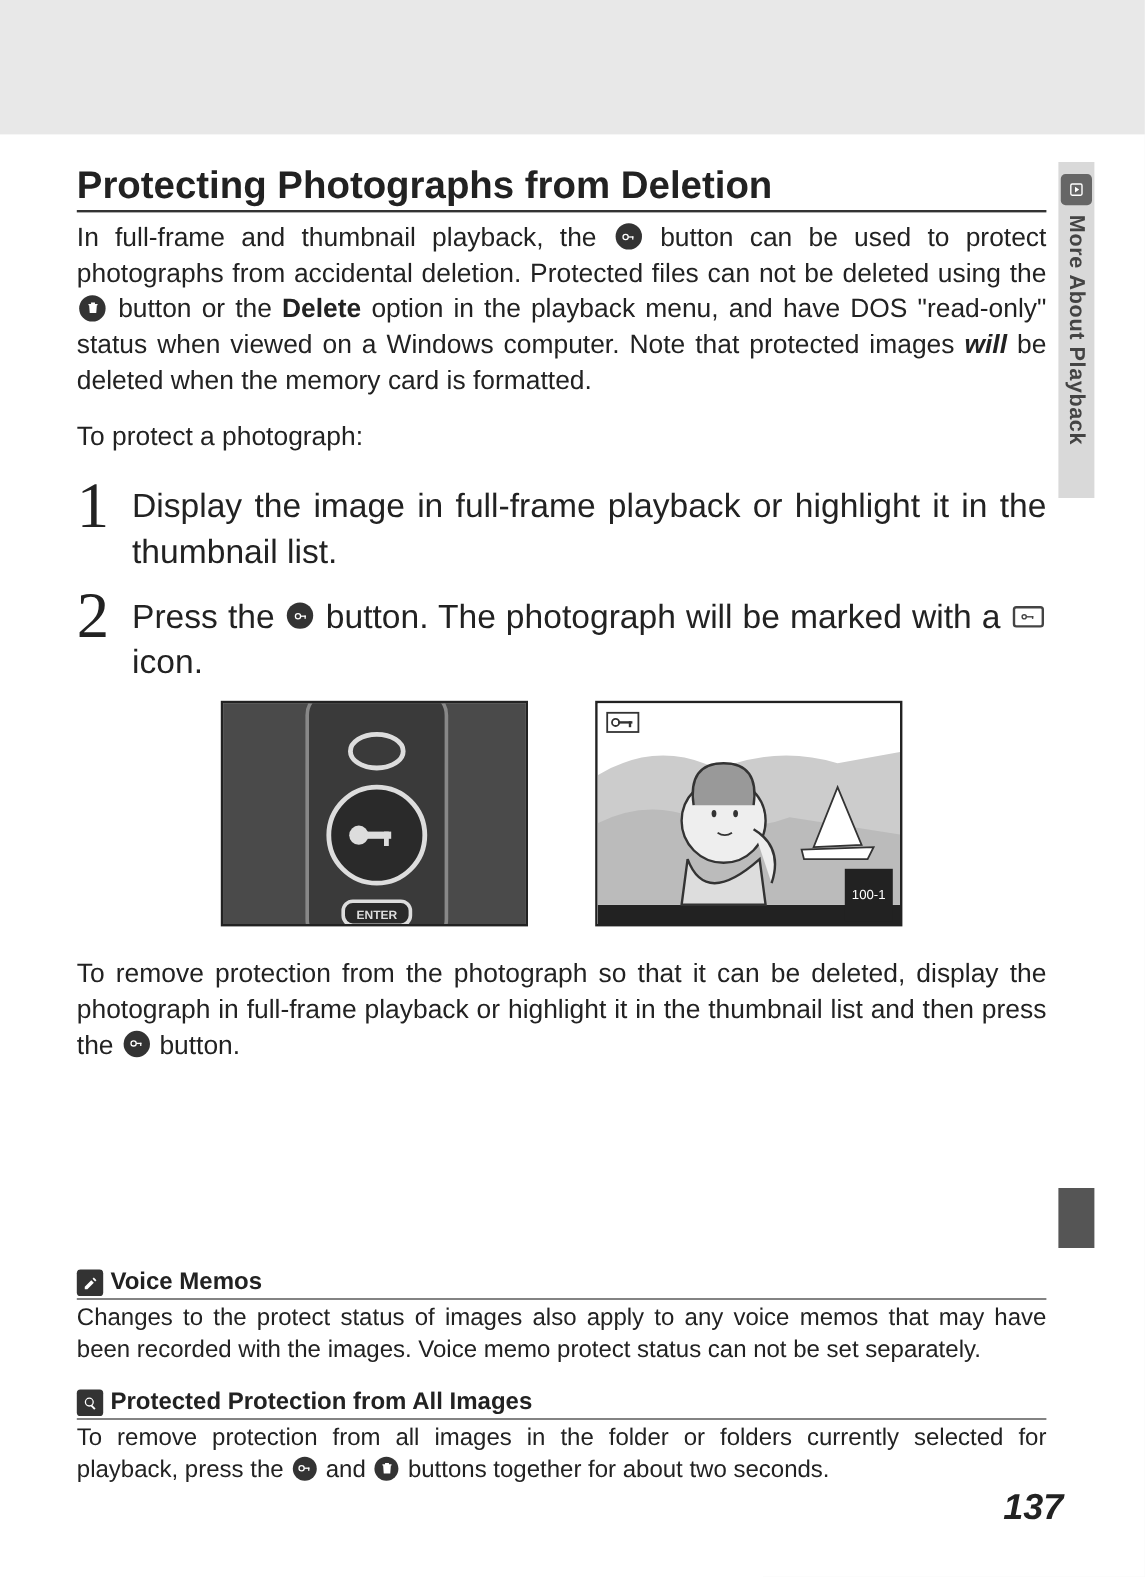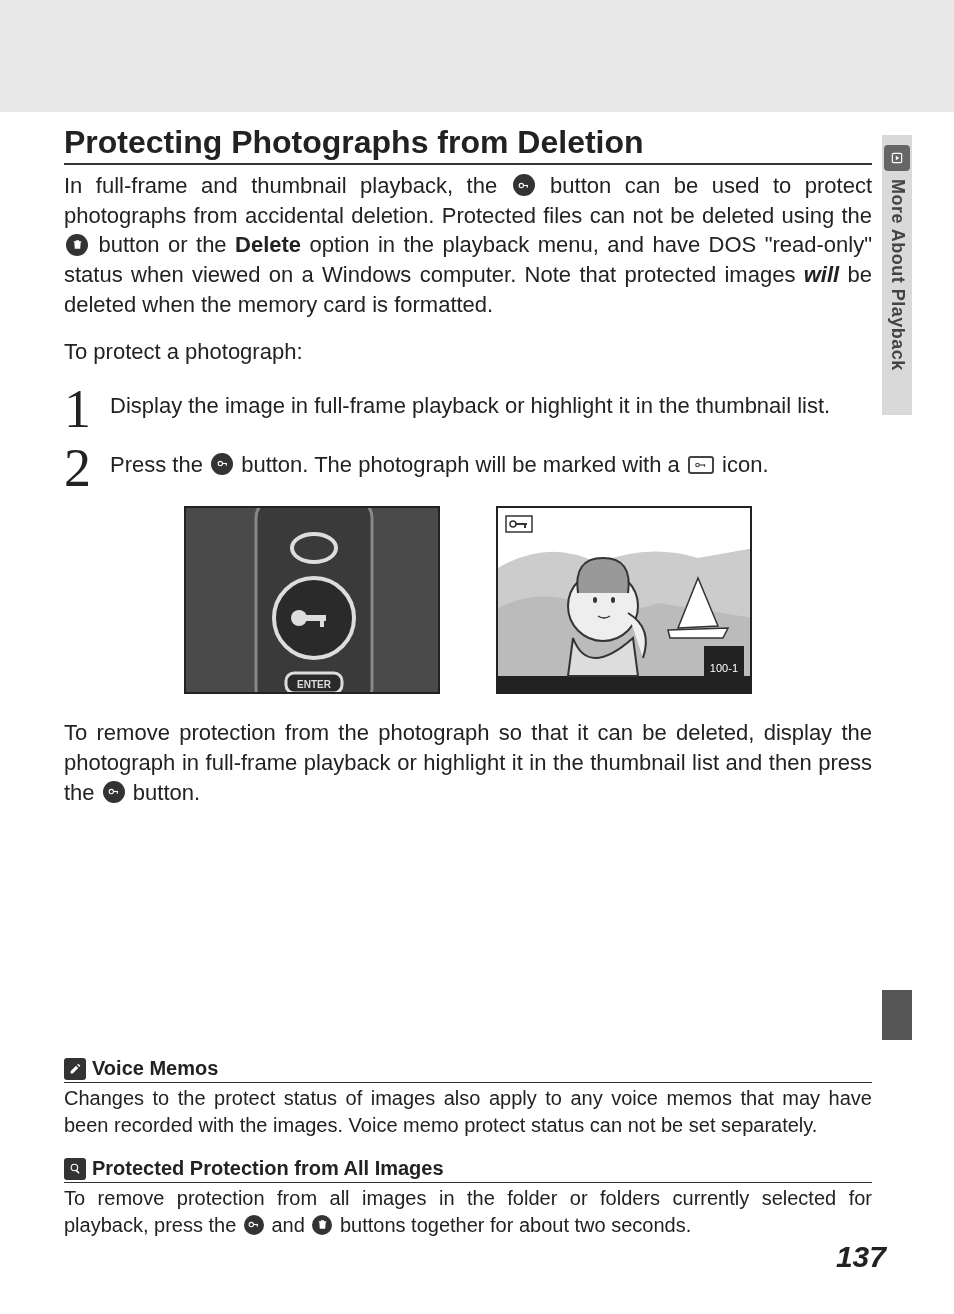--- a/index.html
+++ b/index.html
@@ -21,21 +21,21 @@
   .header-band {
     position: absolute;
     left: 0; top: 0;
     width: 954px;
     height: 112px;
     background: #e8e8e8;
   }
   .content {
     position: absolute;
     left: 64px;
-    top: 124px;
+    top: 136px;
     width: 808px;
   }
   .side-tab {
     position: absolute;
     right: 42px;
     top: 135px;
     width: 30px;
     height: 280px;
     background: #d9d9d9;
     border-radius: 0;
@@ -86,21 +86,21 @@
     margin-bottom: 10px;
   }
   .step .num {
     font-size: 54px;
     font-weight: 300;
     line-height: 0.9;
     font-family: Georgia, serif;
     min-width: 36px;
   }
   .step .step-text {
-    font-size: 22px;
+    font-size: 28px;
     line-height: 1.35;
     text-align: justify;
     flex: 1;
     padding-top: 6px;
   }
   .inline-icon {
     display: inline-flex;
     align-items: center;
     justify-content: center;
     vertical-align: middle;
@@ -129,21 +129,21 @@
     overflow: hidden;
   }
   .fig1 { background: linear-gradient(#555,#333); }
   .fig2-caption {
     position:absolute; bottom:2px; right:6px;
     background:#222;color:#fff;font-size:11px;
     padding:16px 6px;
   }
   .note-block { margin-top: 12px; }
   .note-heading {
-    display:flex;align-items:center;gap:6px;
+    display:flex;align-items:flex-end;gap:6px;
     border-bottom:1.5px solid #333;
     font-size:20px;font-weight:700;
     padding-bottom:2px;margin-bottom:2px;
   }
   .note-heading .hicon {
     width:22px;height:22px;background:#333;border-radius:3px;
     display:inline-flex;align-items:center;justify-content:center;
   }
   .note-heading .hicon svg{width:13px;height:13px;fill:#fff;}
   .note-text {

